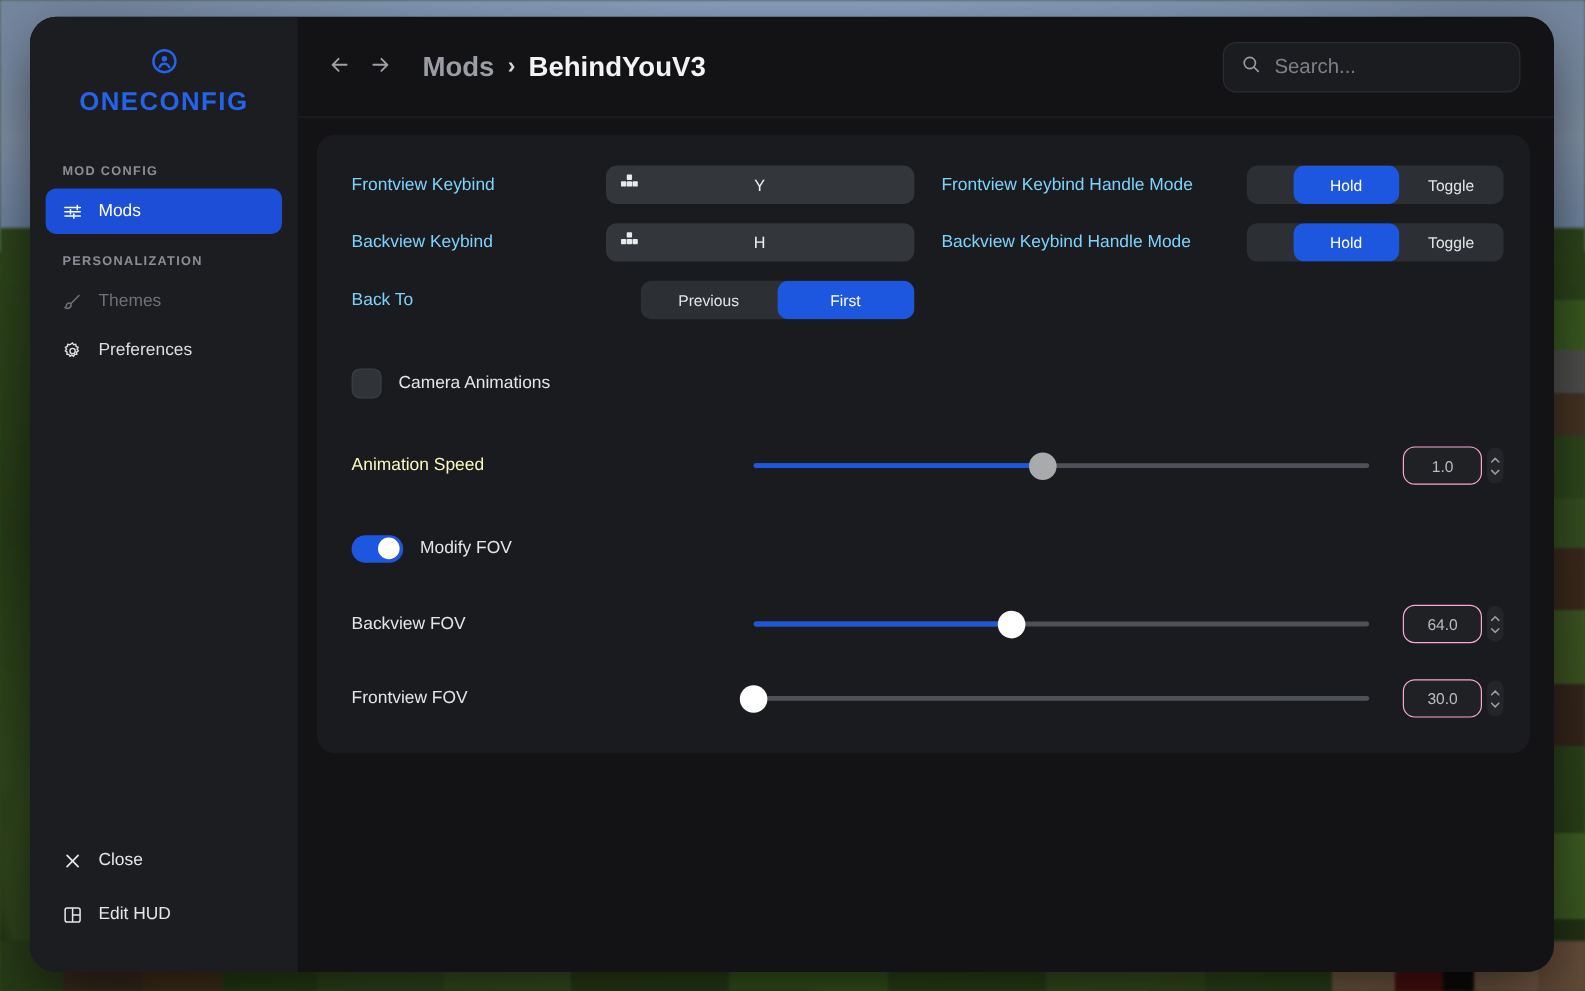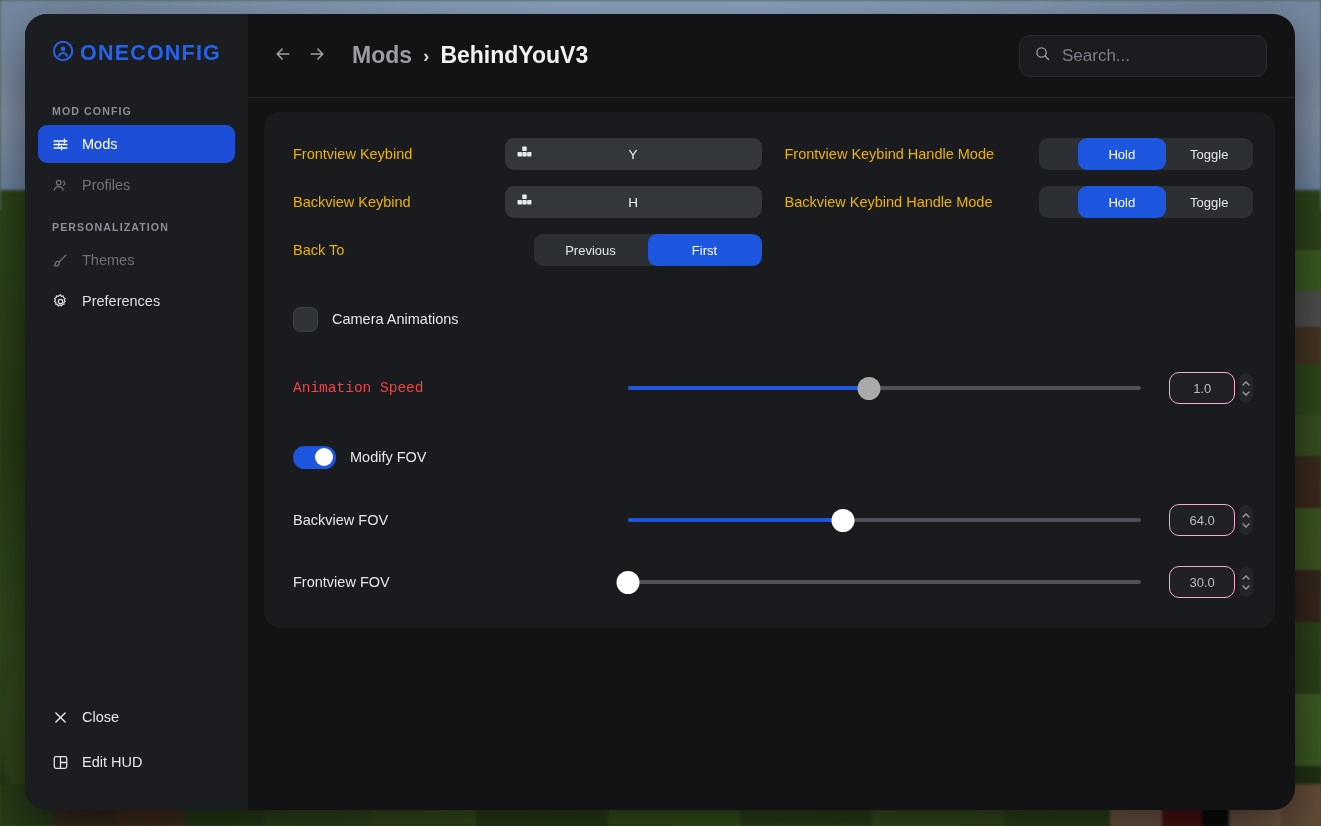--- a/index.html
+++ b/index.html
@@ -69,20 +69,21 @@
     width: 223px; flex: 0 0 223px;
     background: #1b1d21;
     display: flex; flex-direction: column;
     padding: 0 0 22px 0;
     position: relative;
   }
   .logo {
     margin: 26px 0 22px 0;
     display: flex; align-items: center; justify-content: center;
     gap: 6px;
+    flex-direction: column;
   }
   .logo .mark { display: block; }
   .logo .word {
     font-size: 21.5px; font-weight: 700; letter-spacing: 1.2px;
     color: #2563eb;
   }
   .nav { padding: 0 13px; }
   .nav-item {
     display: flex; align-items: center; gap: 13px;
     height: 38px; border-radius: 9px;
@@ -137,21 +138,21 @@
     border-radius: 16px;
     padding: 18px 22px 22px 14px;
   }
   .grid2 { display: grid; grid-template-columns: 1fr 1fr; column-gap: 8px; }
 
   .row {
     display: flex; align-items: center;
     height: 48px;
   }
   .row .label {
-    font-size: 14.5px; color: #eab308;
+    font-size: 14.5px; color: #7dd3fc;
     flex: 0 0 auto; padding-left: 15px;
   }
   .row.right-col .label { text-align: right; }
 
   
   .keyfield {
     width: 257px; height: 32px; border-radius: 9px;
     background: #33363b;
     display: flex; align-items: center;
     position: relative; cursor: pointer;
@@ -191,21 +192,21 @@
   }
   .toggle .knob {
     position: absolute; top: 2.5px; right: 3px;
     width: 18px; height: 18px; border-radius: 50%; background: #fff;
   }
   .row-check .ctext { font-size: 14.5px; color: #e3e5e9; }
 
   
   .row-slider { display: flex; align-items: center; height: 48px; }
   .row-slider .label { flex: 0 0 350px; padding-left: 15px; font-size: 14.5px; color: #e3e5e9; }
-  .row-slider.dim .label { color: #ef4444; font-family: Liberation Mono, monospace; }
+  .row-slider.dim .label { color: #fef9c3; }
   .track-wrap { position: relative; flex: 0 0 513px; height: 30px; display: flex; align-items: center; }
   .track { position: absolute; left: 0; right: 0; height: 4px; border-radius: 3px; background: #4e5157; }
   .fill { position: absolute; left: 0; height: 4px; border-radius: 3px; background: #1d57e0; }
   .knob-lg {
     position: absolute; width: 23px; height: 23px; border-radius: 50%;
     background: #ffffff; transform: translateX(-50%); cursor: pointer;
   }
   .knob-lg.muted { background: #a9aaac; }
   .numbox {
     margin-left: 28px;
@@ -257,30 +258,20 @@
       <div class="nav-item active">
         <span class="ic">
           <svg width="17" height="17" viewBox="0 0 24 24" fill="none" stroke="currentColor" stroke-width="1.9" stroke-linecap="round">
             <path d="M3 7h13M19 7h2M3 12h5M11 12h10M3 17h9M15 17h6"></path>
             <path d="M17.5 4.6v4.8M9.5 9.6v4.8M13.5 14.6v4.8"></path>
           </svg>
         </span>
         <span>Mods</span>
       </div>
 
-      <div class="nav-item dim">
-        <span class="ic">
-          <svg width="17" height="17" viewBox="0 0 24 24" fill="none" stroke="currentColor" stroke-width="1.8" stroke-linecap="round">
-            <circle cx="9.5" cy="8" r="3.2"></circle>
-            <path d="M3.2 18.5c.8-3.4 3.3-5 6.3-5s5.5 1.6 6.3 5"></path>
-            <path d="M16 6.2a3 3 0 0 1 0 5.6"></path>
-          </svg>
-        </span>
-        <span>Profiles</span>
-      </div>
 
       <div class="section-label">PERSONALIZATION</div>
 
       <div class="nav-item dim">
         <span class="ic">
           <svg width="17" height="17" viewBox="0 0 24 24" fill="none" stroke="currentColor" stroke-width="1.8" stroke-linecap="round" stroke-linejoin="round">
             <path d="M19.5 4.5 9.8 14.2"></path>
             <path d="M9.8 14.2c-1.4-1.4-3.3-1-4.3.3-.8 1-.6 2.3-1.3 3.3-.3.4-.7.7-1.2.9 1.6 1.1 3.8 1.3 5.4.3 1.5-.9 2.2-2.8 1.4-4.8Z"></path>
           </svg>
         </span>

